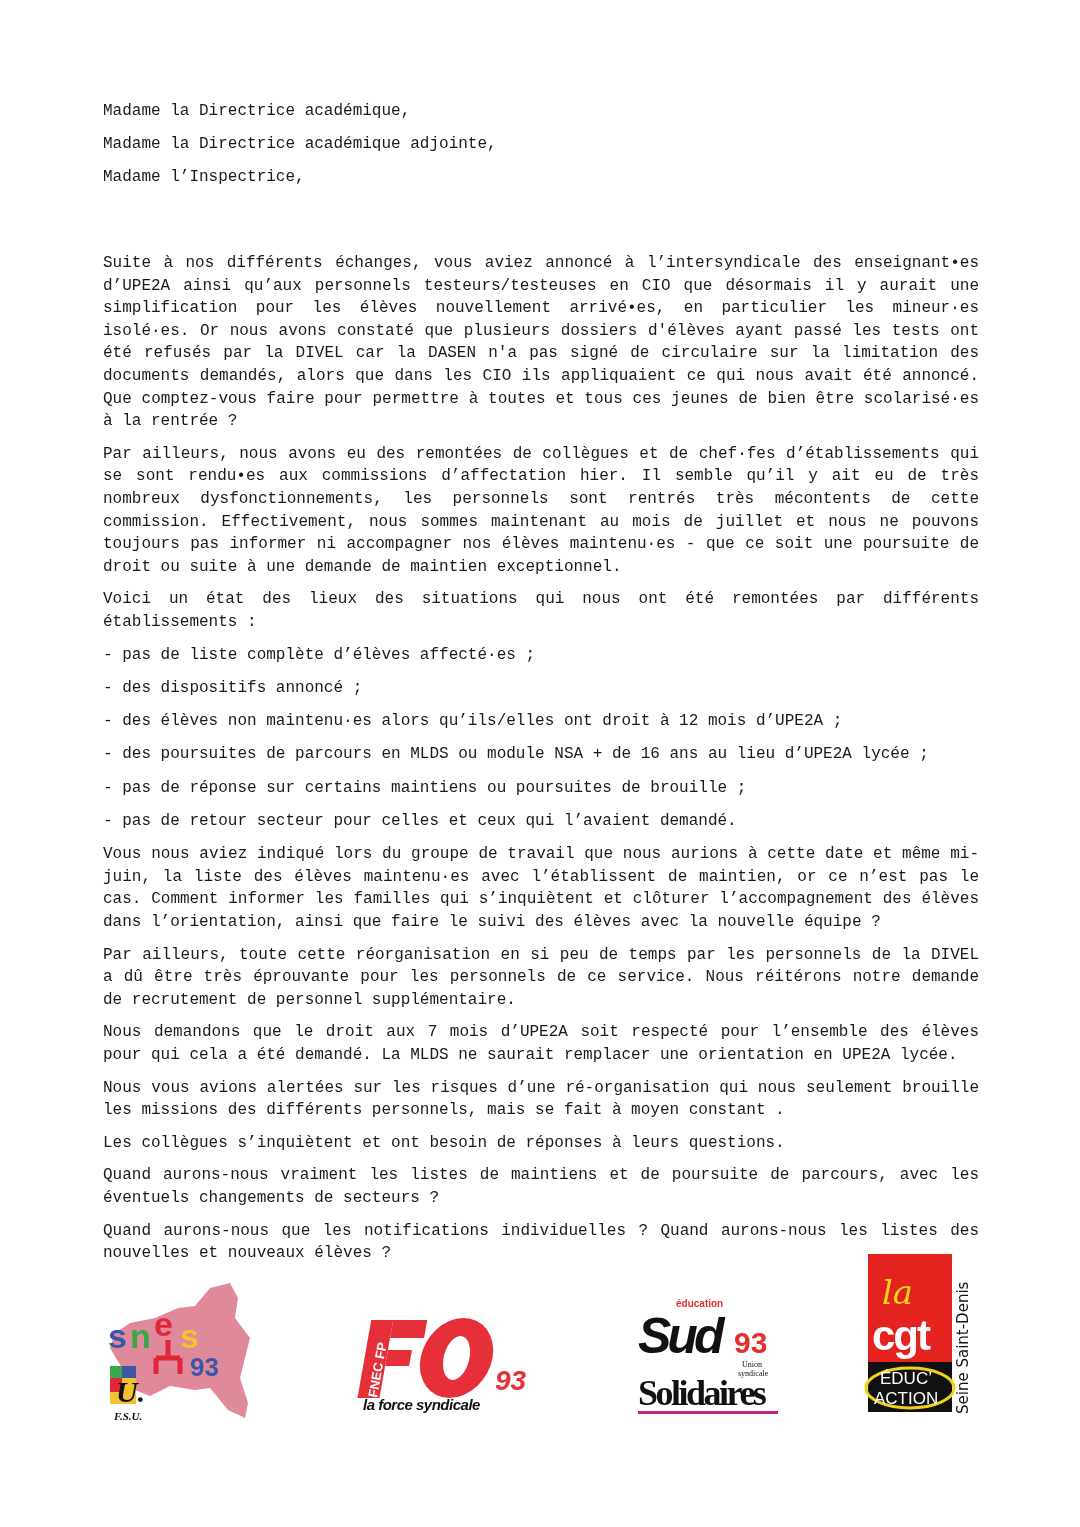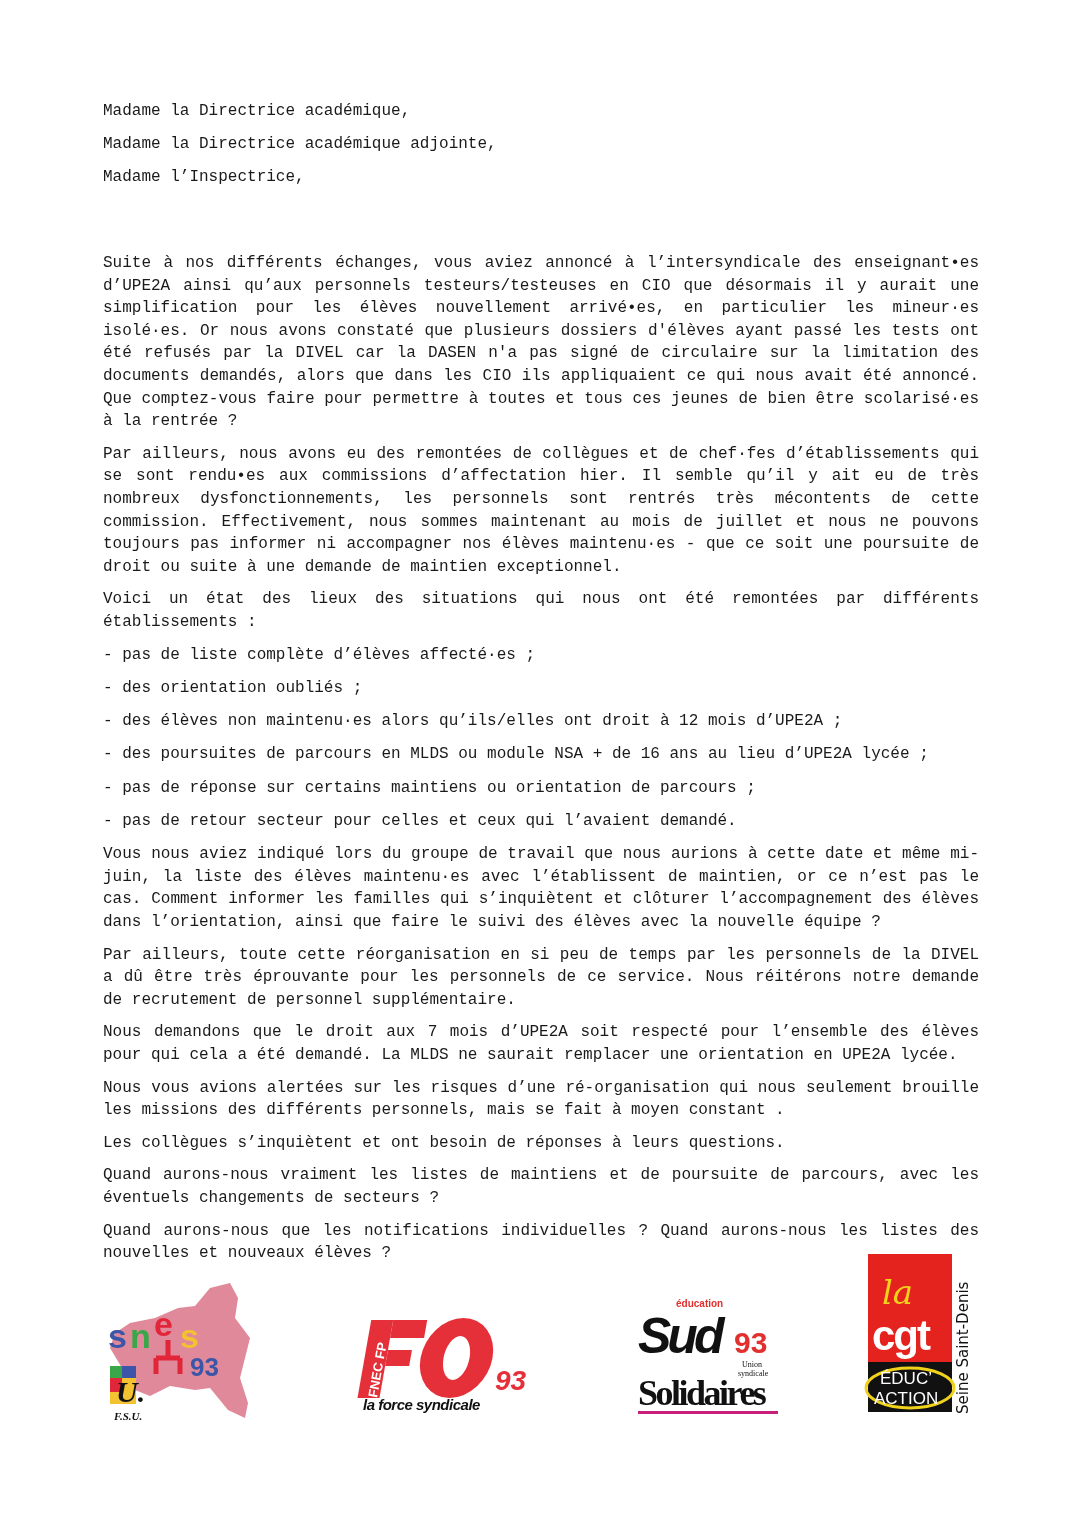--- a/index.html
+++ b/index.html
@@ -22,24 +22,24 @@
   <div class="salutation">
     <p>Madame la Directrice académique,</p>
     <p>Madame la Directrice académique adjointe,</p>
     <p>Madame l’Inspectrice,</p>
   </div>
   <div class="body">
     <p>Suite à nos différents échanges, vous aviez annoncé à l’intersyndicale des enseignant•es d’UPE2A ainsi qu’aux personnels testeurs/testeuses en CIO que désormais il y aurait une simplification pour les élèves nouvellement arrivé•es, en particulier les mineur·es isolé·es. Or nous avons constaté que plusieurs dossiers d'élèves ayant passé les tests ont été refusés par la DIVEL car la DASEN n'a pas signé de circulaire sur la limitation des docu­ments demandés, alors que dans les CIO ils appliquaient ce qui nous avait été annoncé. Que comptez-vous faire pour permettre à toutes et tous ces jeunes de bien être scolarisé·es à la rentrée ?</p>
     <p>Par ailleurs, nous avons eu des remontées de collègues et de chef·fes d’établissements qui se sont rendu•es aux commissions d’affectation hier. Il semble qu’il y ait eu de très nombreux dysfonctionnements, les personnels sont rentrés très mécontents de cette commission. Effectivement, nous sommes maintenant au mois de juillet et nous ne pouvons toujours pas informer ni accompagner nos élèves maintenu·es - que ce soit une poursuite de droit ou suite à une demande de maintien exceptionnel.</p>
     <p>Voici un état des lieux des situations qui nous ont été remontées par différents établissements :</p>
     <p class="item">- pas de liste complète d’élèves affecté·es ;</p>
-    <p class="item">- des orientation oubliés ;</p>
+    <p class="item">- des dispositifs annoncé ;</p>
     <p class="item">- des élèves non maintenu·es alors qu’ils/elles ont droit à 12 mois d’UPE2A ;</p>
     <p class="item">- des poursuites de parcours en MLDS ou module NSA + de 16 ans au lieu d’UPE2A lycée ;</p>
-    <p class="item">- pas de réponse sur certains maintiens ou orientation de parcours ;</p>
+    <p class="item">- pas de réponse sur certains maintiens ou poursuites de brouille ;</p>
     <p class="item">- pas de retour secteur pour celles et ceux qui l’avaient demandé.</p>
     <p>Vous nous aviez indiqué lors du groupe de travail que nous aurions à cette date et même mi-juin, la liste des élèves maintenu·es avec l’établissent de maintien, or ce n’est pas le cas. Comment informer les familles qui s’inquiètent et clôturer l’accompagnement des  élèves dans l’orientation, ainsi que faire le suivi des élèves avec la nouvelle équipe ?</p>
     <p>Par ailleurs, toute cette réorganisation en si peu de temps par les personnels de la DIVEL a dû être très éprou­vante pour les personnels de ce service. Nous réitérons notre demande de recrutement de personnel supplémen­taire.</p>
     <p>Nous demandons que le droit aux 7 mois d’UPE2A soit respecté pour l’ensemble des élèves pour qui cela a été demandé. La MLDS ne saurait remplacer une orientation en UPE2A lycée.</p>
     <p>Nous vous avions alertées sur les risques d’une ré-organisation qui nous seulement brouille les missions des différents personnels, mais se fait à moyen constant .</p>
     <p>Les collègues s’inquiètent et ont besoin de réponses à leurs questions.</p>
     <p>Quand aurons-nous vraiment les listes de maintiens et de poursuite de parcours, avec les éventuels change­ments de secteurs ?</p>
     <p>Quand aurons-nous que les notifications individuelles ? Quand aurons-nous les listes des nouvelles et nou­veaux élèves ?</p>
   </div>
 </div>

